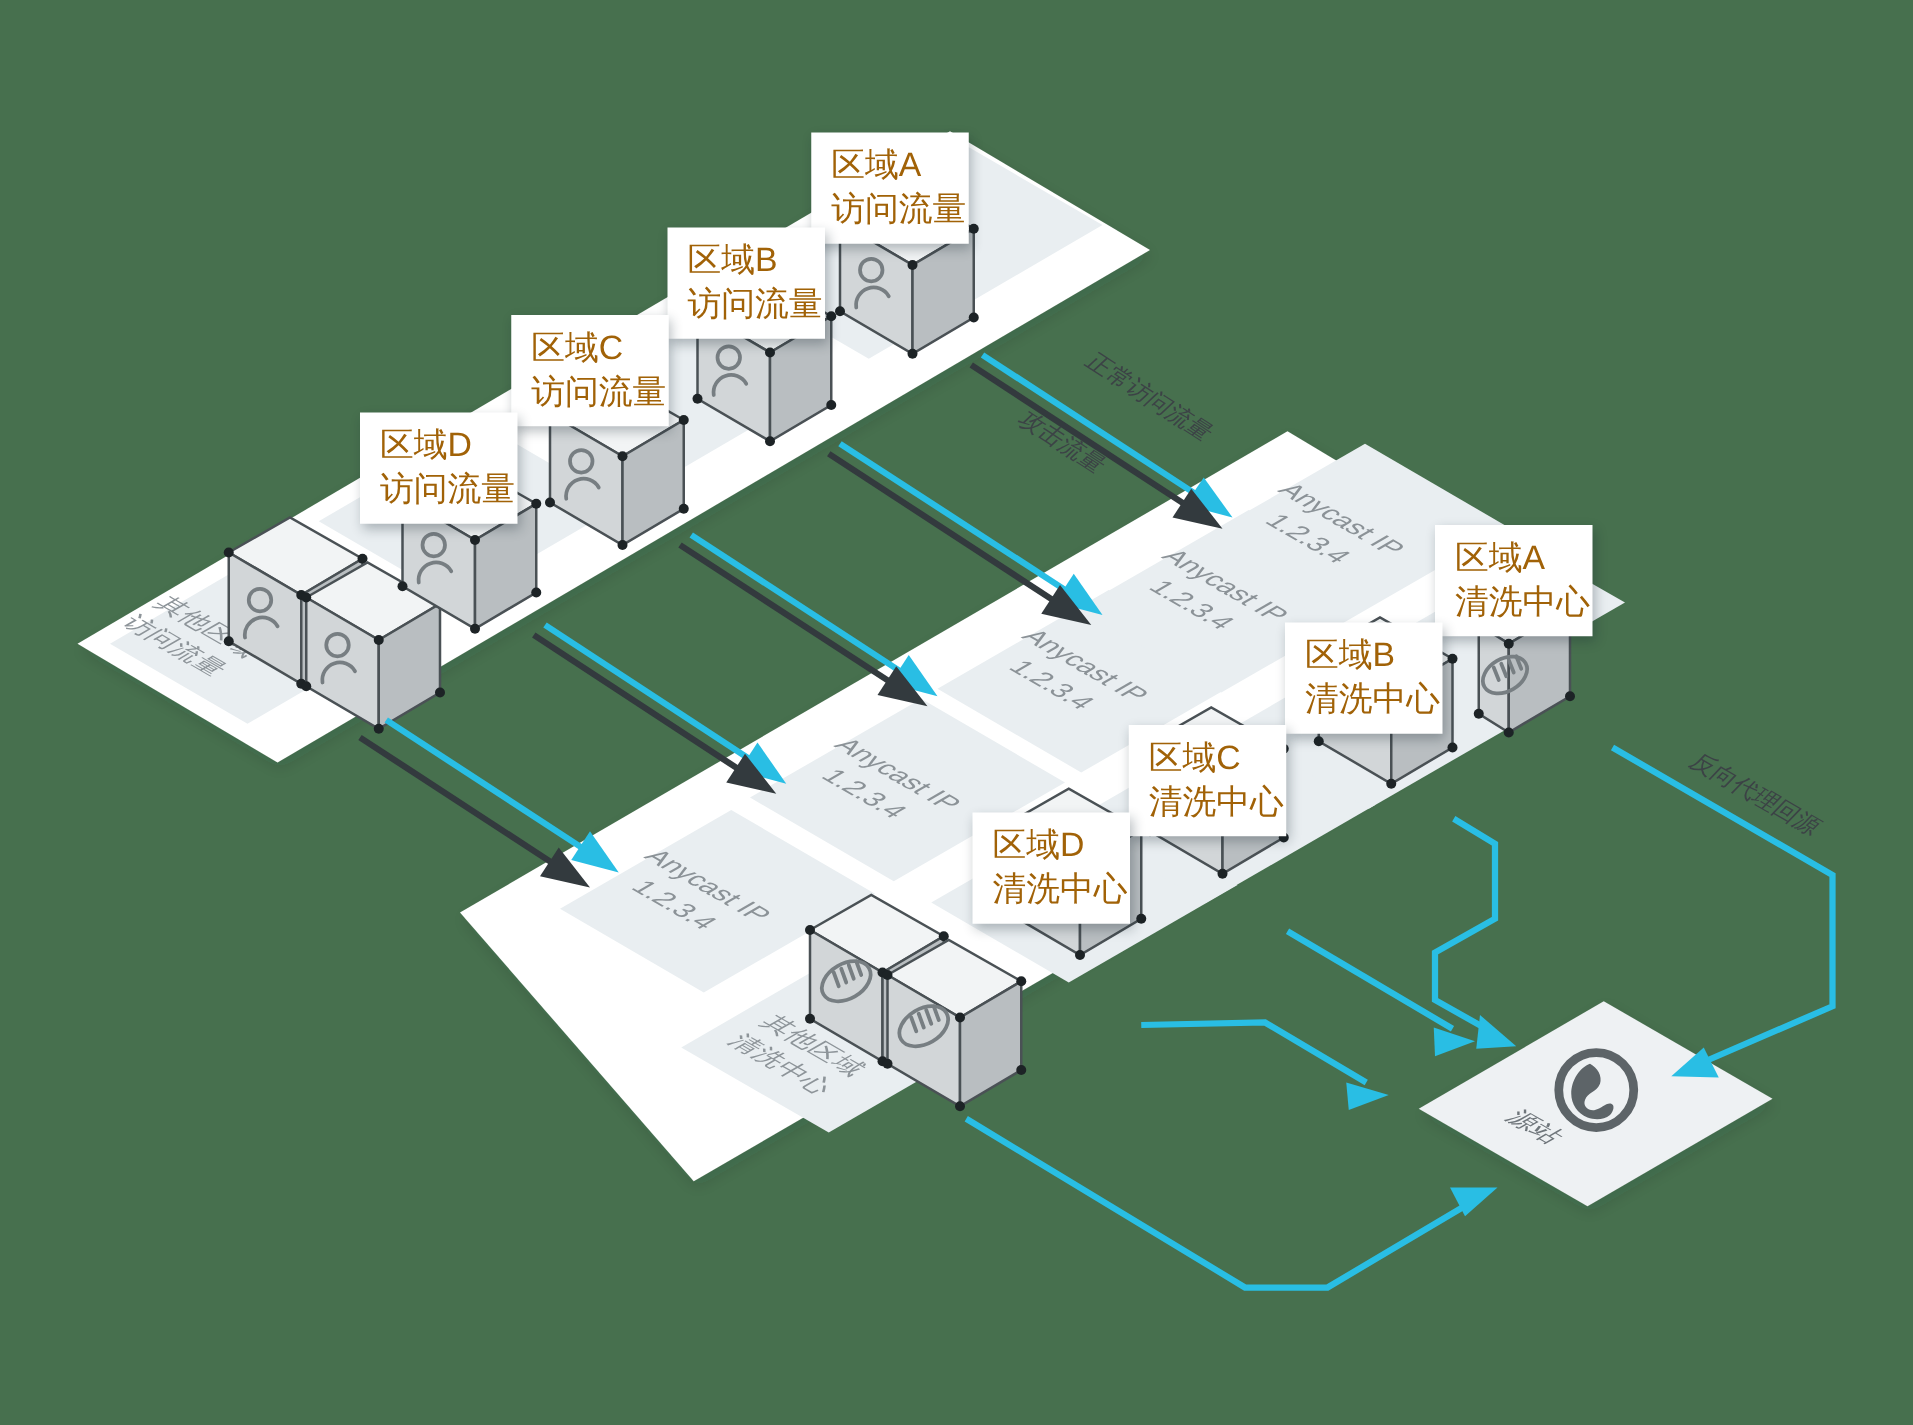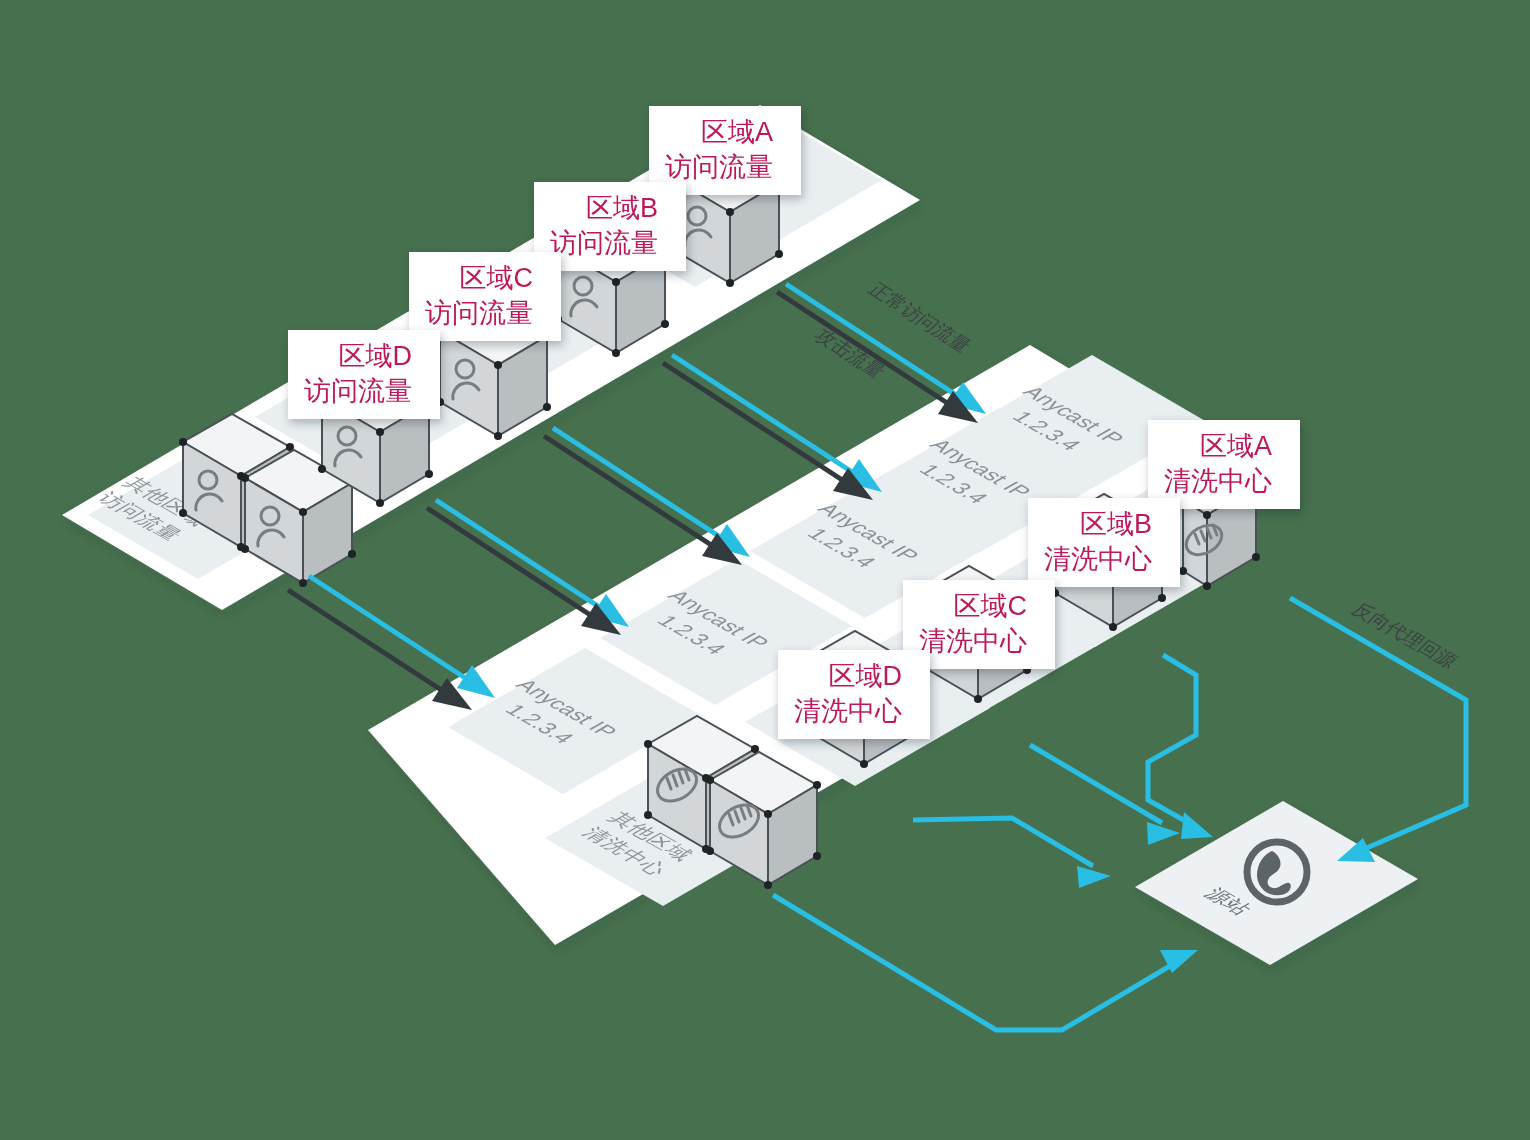--- a/index.html
+++ b/index.html
@@ -32,22 +32,22 @@
 
   .box-front{fill:#d2d6d8;stroke:#4a5155;stroke-width:2;}
   .box-top{fill:#f2f4f5;stroke:#4a5155;stroke-width:2;}
   .box-side{fill:#b9bec1;stroke:#4a5155;stroke-width:2;}
   .box-dot{fill:#1d2326;}
   .glyph{fill:none;stroke:#777e82;stroke-width:3;stroke-linecap:round;}
 
   .card{
     position:absolute;background:#ffffff;
     box-shadow:2px 4px 9px rgba(20,35,45,.30);
-    padding:9px 28px 11px 16px;
-    text-align:right;color:#be185d;
+    padding:9px 2px 11px 16px;
+    text-align:left;color:#a16207;
     font-size:27px;line-height:1.28;white-space:nowrap;
   }
   .card .l2{display:block;}
 </style>
 </head>
 <body>
 
 <div id="stage">
 
   <svg id="diagram" viewBox="0 0 1530 1140">

